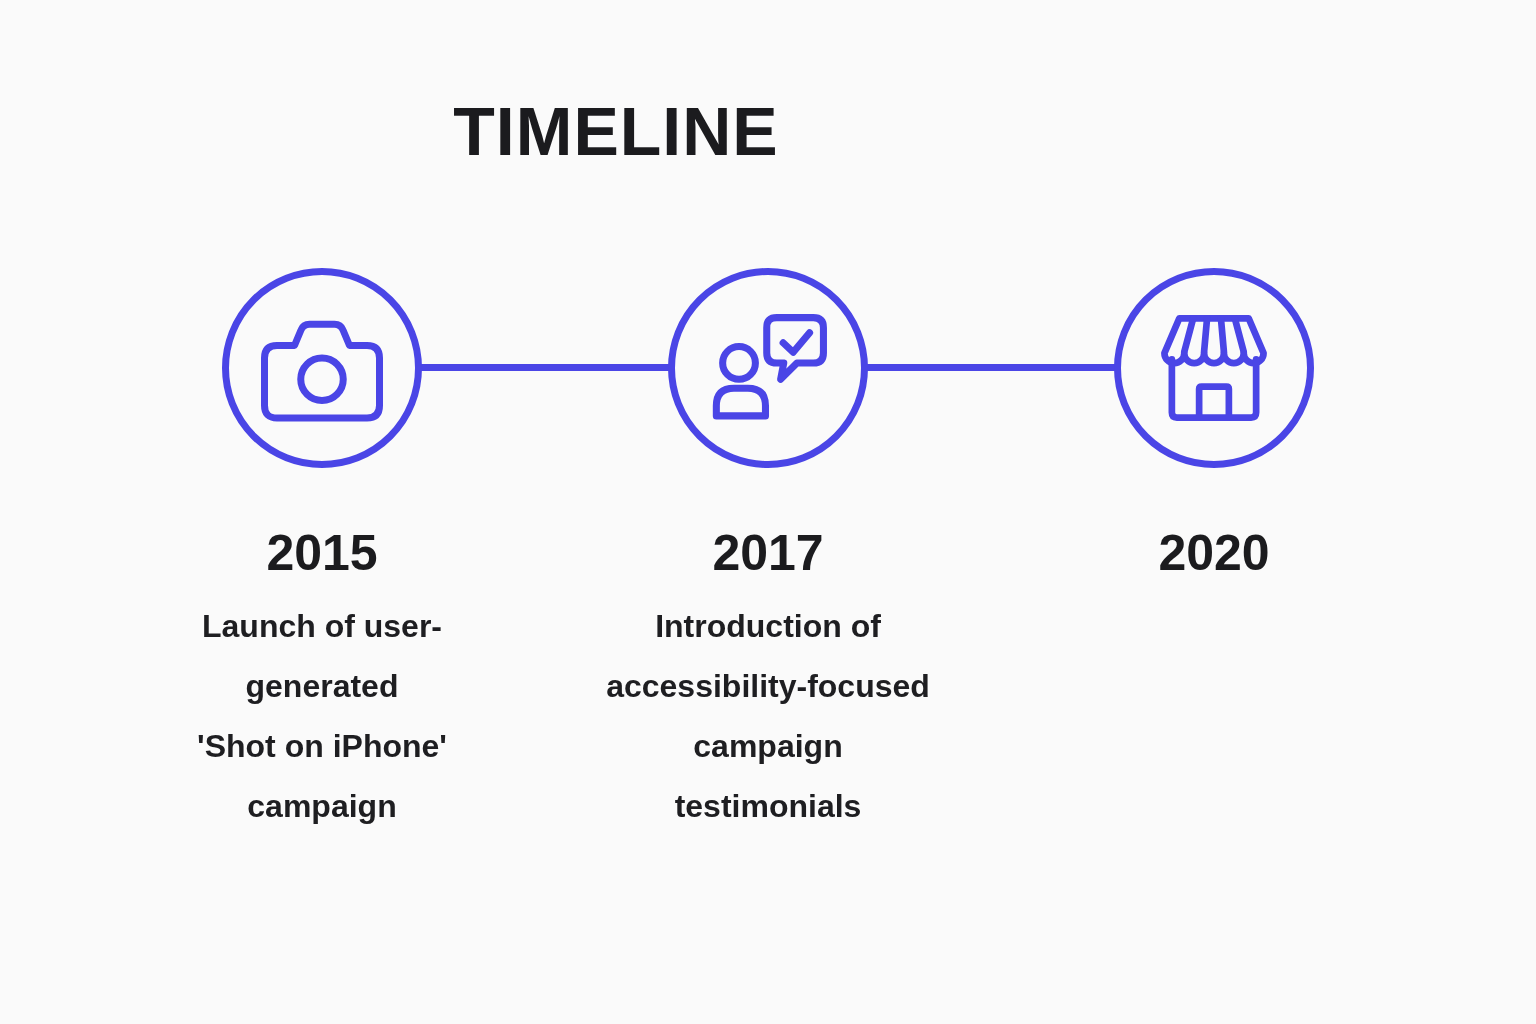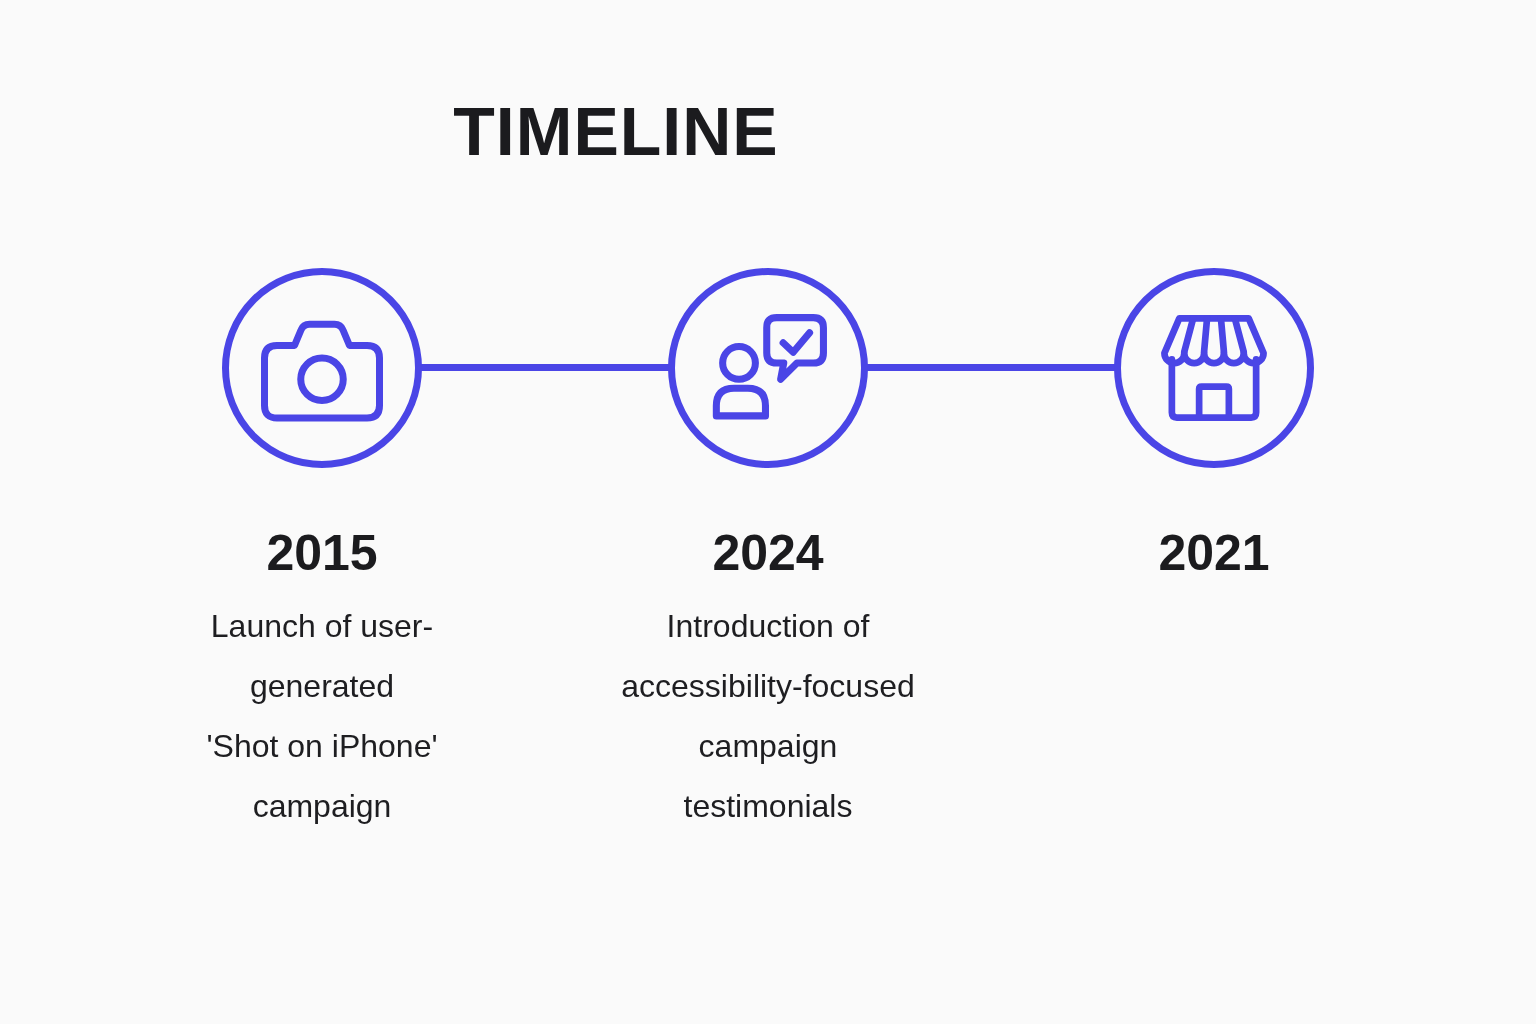--- a/index.html
+++ b/index.html
@@ -70,21 +70,21 @@
     font-size: 50px;
     line-height: 54px;
     font-weight: 800;
     color: #1b1b1e;
     text-align: center;
   }
   .desc {
     margin-top: 16px;
     font-size: 32px;
     line-height: 60px;
-    font-weight: 400;
+    font-weight: 700;
     color: #1e1e21;
     text-align: center;
     white-space: pre-line;
   }
 </style>
 </head>
 <body>
 
 <div class="page">
 
@@ -114,38 +114,38 @@
       <div class="circle">
         <span>
           <svg class="icon-svg" width="126" height="126" viewBox="0 0 100 100">
             <circle stroke-width="5.6" cx="27" cy="46" r="13"></circle>
             <path stroke-width="5.6" d="M9 88 V80 Q9 66 23 66 H34 Q48 66 48 80 V88 Z"></path>
             <path stroke-width="5.6" d="M57 10 H86 Q94 10 94 18 V38 Q94 46 86 46 H73 L60 59 L62.5 46 H57 Q49 46 49 38 V18 Q49 10 57 10 Z"></path>
             <polyline stroke-width="5.6" points="62,30 70,37.5 83,22"></polyline>
           </svg>
         </span>
       </div>
-      <div class="year">2024</div>
+      <div class="year">2017</div>
       <div class="desc">Introduction of
 accessibility-focused
 campaign
 testimonials</div>
     </div>
 
     <div class="column">
       <div class="circle">
         <span>
           <svg class="icon-svg" width="124" height="114" viewBox="0 0 100 92">
             <path stroke-width="5.4" d="M22 6 L10 34 A8 8 0 0 0 26 34 A8 8 0 0 0 42 34 A8 8 0 0 0 58 34 A8 8 0 0 0 74 34 A8 8 0 0 0 90 34 L78 6 Z"></path>
             <path stroke-width="5.4" d="M33.2 6 L26 33"></path>
             <path stroke-width="5.4" d="M44.4 6 L42 33"></path>
             <path stroke-width="5.4" d="M55.6 6 L58 33"></path>
             <path stroke-width="5.4" d="M66.8 6 L74 33"></path>
             <path stroke-width="5.4" d="M16 39 V82 Q16 86 20 86 H80 Q84 86 84 82 V39"></path>
             <path stroke-width="5.4" d="M38 86 V63 Q38 61 40 61 H60 Q62 61 62 63 V86"></path>
           </svg>
         </span>
       </div>
-      <div class="year">2021</div>
+      <div class="year">2020</div>
     </div>
 
   </div>
 </div>
 
 </body></html>

